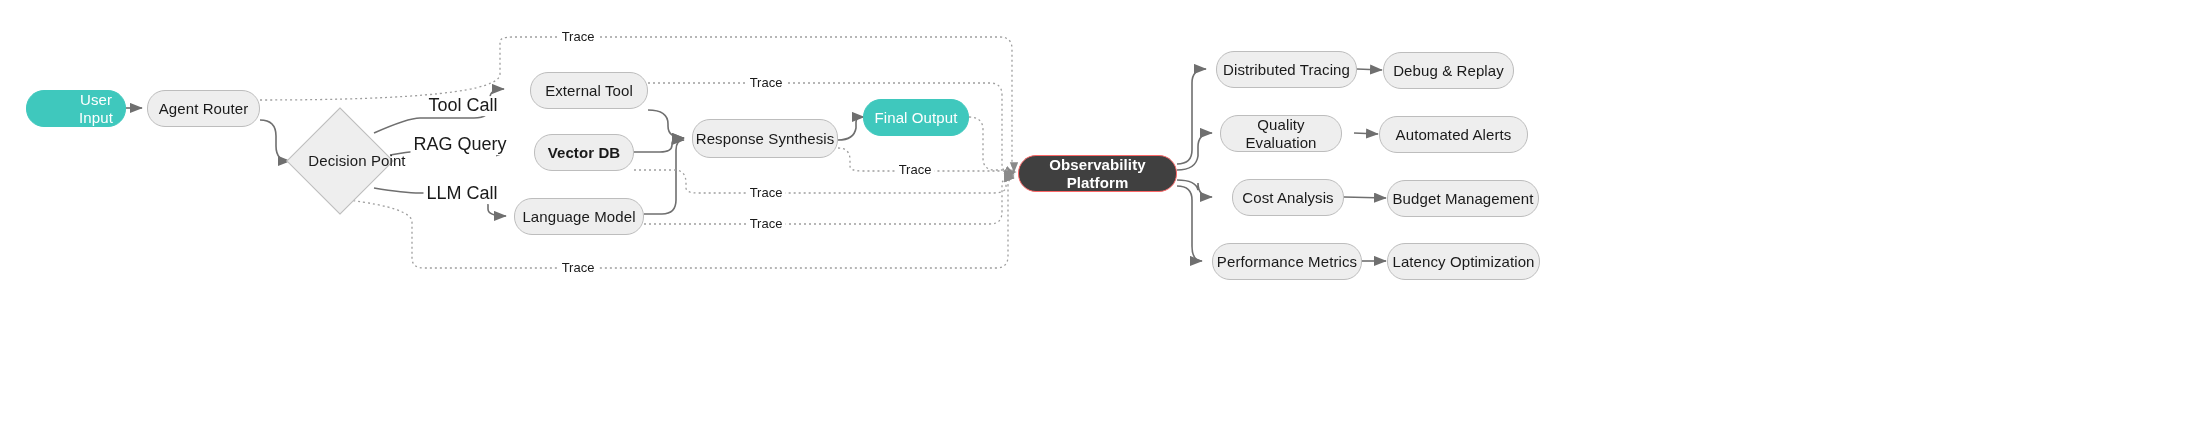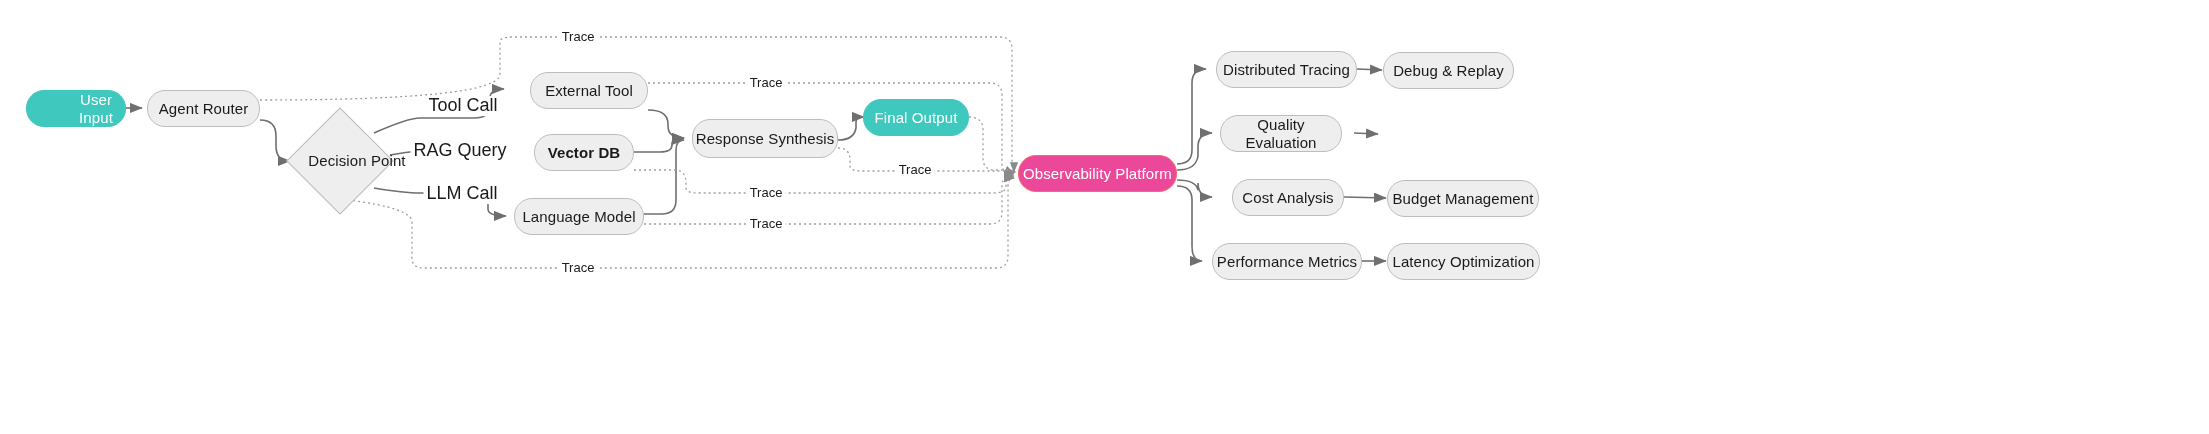--- a/index.html
+++ b/index.html
@@ -41,23 +41,24 @@
     background: #eeeeee;
     border: 1px solid #bdbdbd;
     color: #1a1a1a;
   }
   .node-accent {
     background: #3fc8bd;
     border: 1px solid #3fc8bd;
     color: #ffffff;
   }
   .node-alert {
-    background: #ec4899;
+    background: #404040;
     border: 1px solid #fc6767;
     color: #ffffff;
+    font-weight: bold;
   }
   .node-diamond {
     background: transparent;
     border: none;
     color: #1a1a1a;
   }
   .node-diamond .diamond-shape {
     position: absolute;
     left: 0;
     top: 0;
@@ -200,20 +201,23 @@
   </div>
 
   <div class="node node-rect" style="left:1383px; top:52px; width:131px; height:37px;">
     <span>Debug &amp; Replay</span>
   </div>
 
   <div class="node node-rect" style="left:1220px; top:115px; width:122px; height:37px;">
     <span>Quality Evaluation</span>
   </div>
 
+  <div class="node node-rect" style="left:1379px; top:116px; width:149px; height:37px;">
+    <span>Automated Alerts</span>
+  </div>
 
   <div class="node node-rect" style="left:1232px; top:179px; width:112px; height:37px;">
     <span>Cost Analysis</span>
   </div>
 
   <div class="node node-rect" style="left:1387px; top:180px; width:152px; height:37px;">
     <span>Budget Management</span>
   </div>
 
   <div class="node node-rect" style="left:1212px; top:243px; width:150px; height:37px;">
@@ -221,21 +225,21 @@
   </div>
 
   <div class="node node-rect" style="left:1387px; top:243px; width:153px; height:37px;">
     <span>Latency Optimization</span>
   </div>
 
   <div class="edge-label" style="left:463px; top:106px;">
     <span>Tool Call</span>
   </div>
 
-  <div class="edge-label" style="left:460px; top:151px;">
+  <div class="edge-label" style="left:460px; top:145px;">
     <span>RAG Query</span>
   </div>
 
   <div class="edge-label" style="left:462px; top:194px;">
     <span>LLM Call</span>
   </div>
 
   <div class="edge-label trace-label" style="left:578px; top:37px;">
     <span>Trace</span>
   </div>

